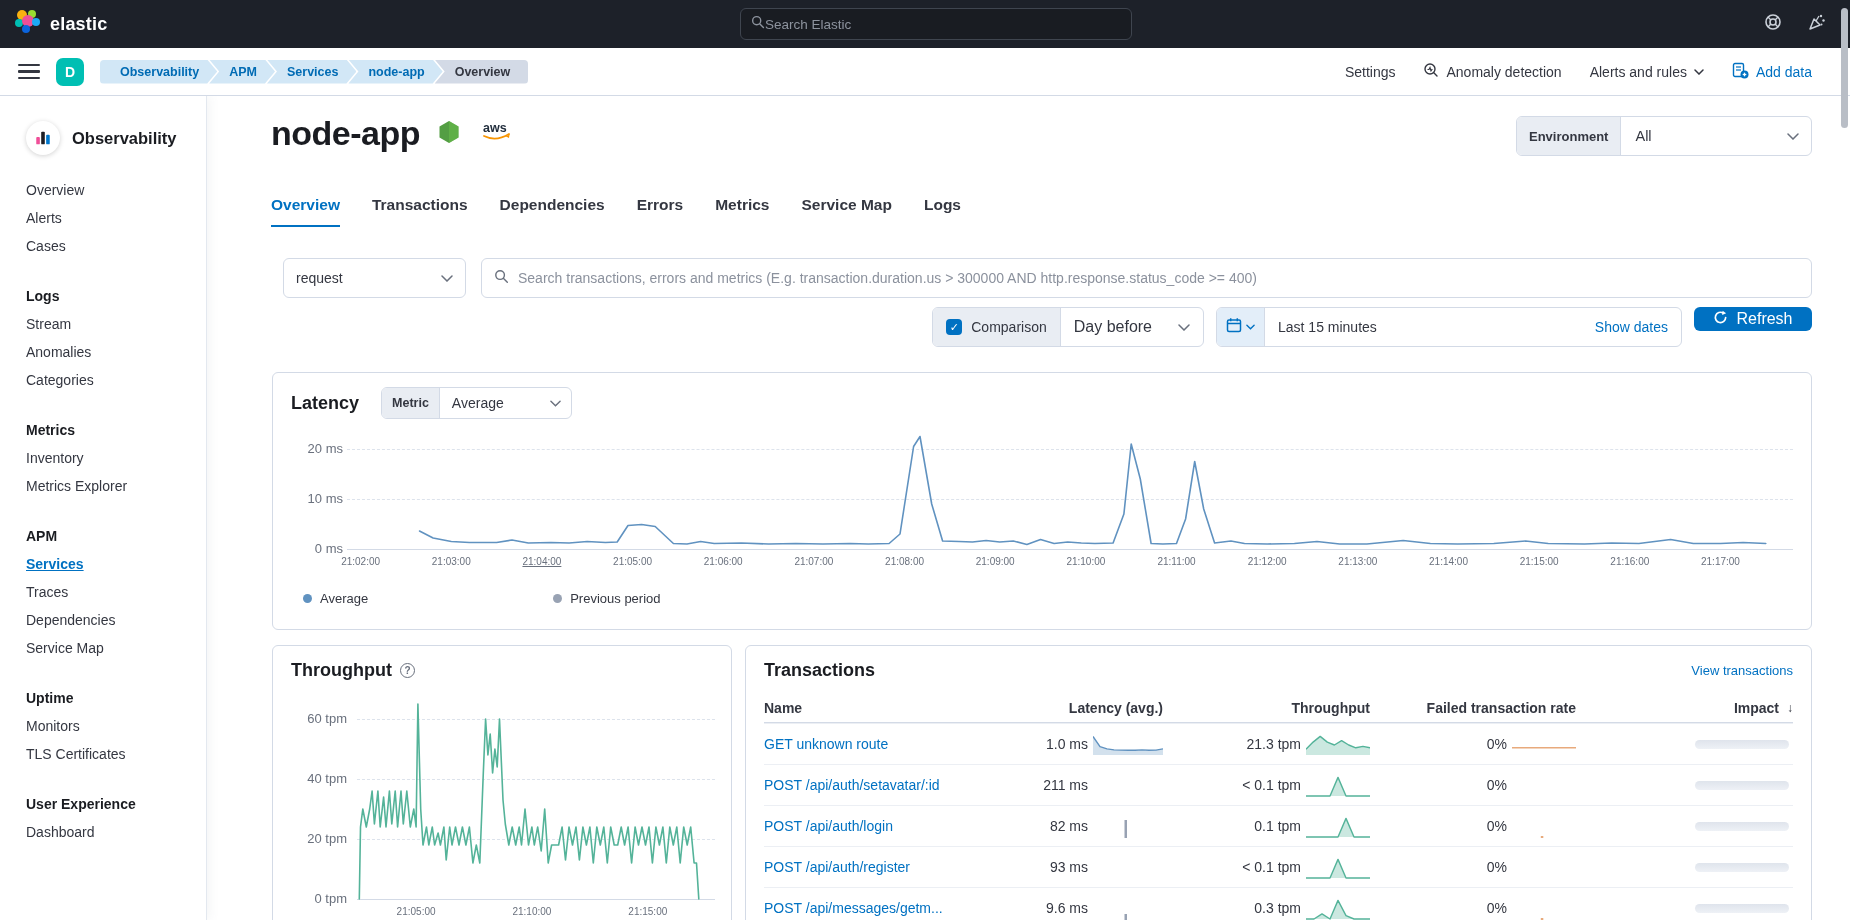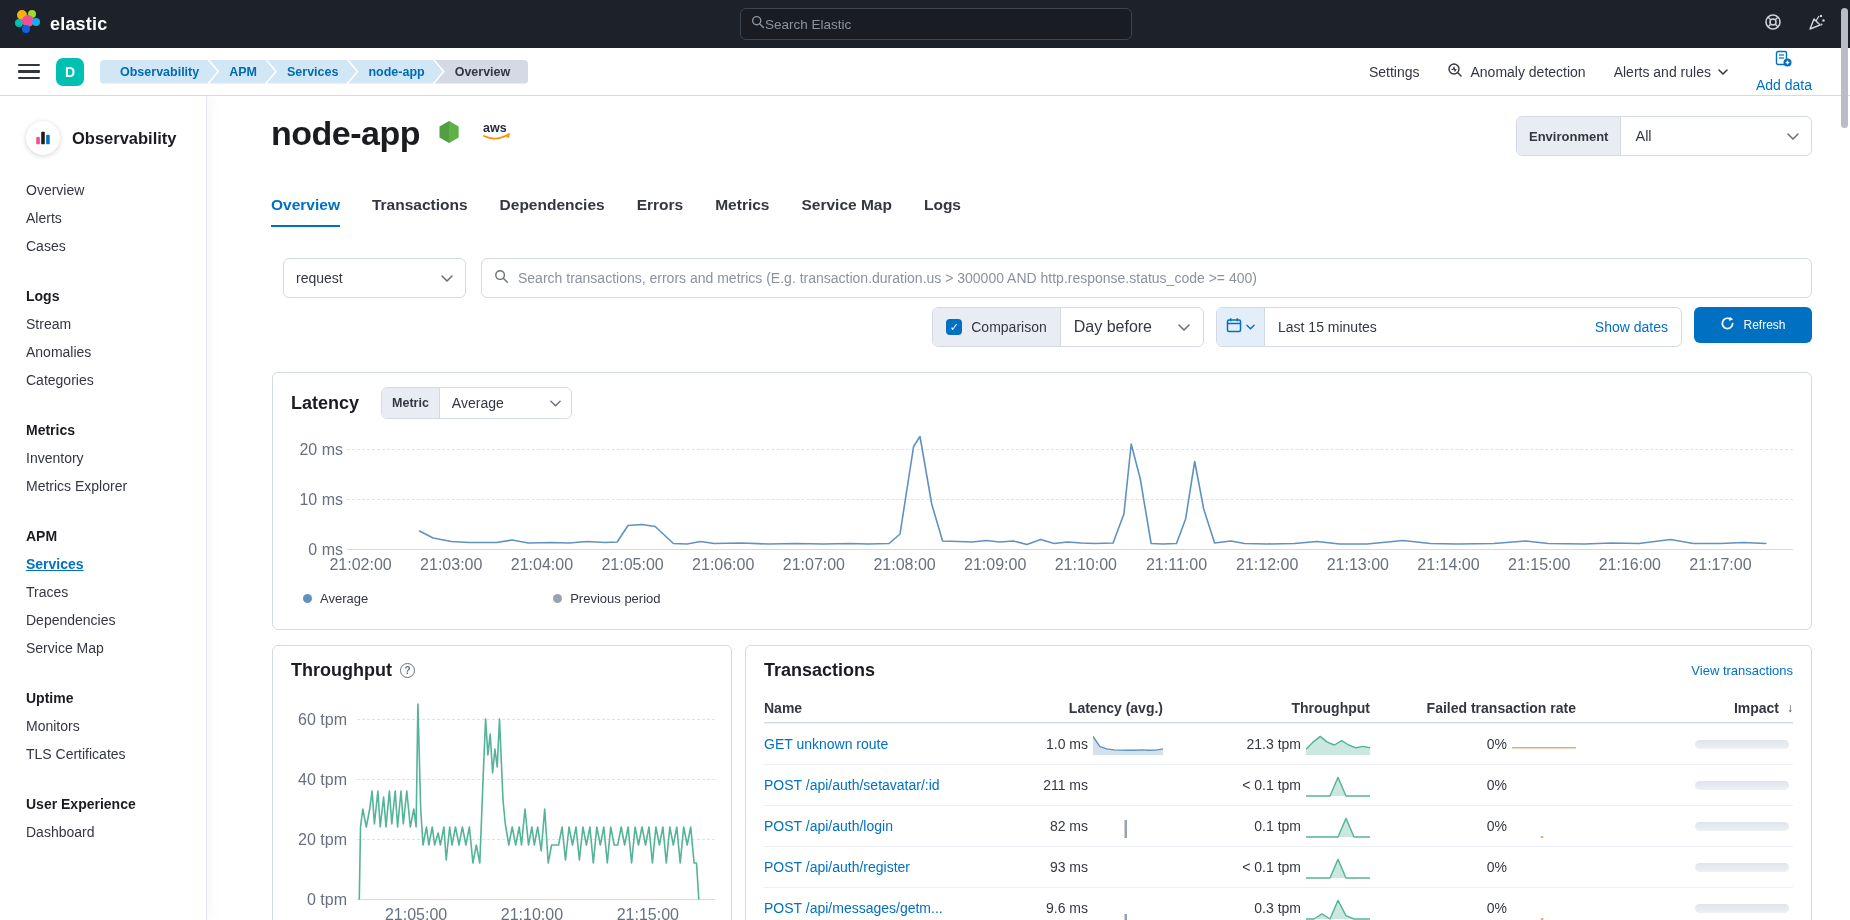--- a/index.html
+++ b/index.html
@@ -21,21 +21,21 @@
   .navbar{position:absolute;left:0;top:48px;width:100%;height:48px;background:#fff;border-bottom:1px solid #d3dae6;display:flex;align-items:center;z-index:25;}
   .hamburger{margin-left:18px;width:22px;display:flex;flex-direction:column;gap:4px;cursor:pointer;}
   .hamburger span{display:block;height:2.5px;background:#343741;border-radius:1px;}
   .space-avatar{width:28px;height:28px;border-radius:7px;background:#00bfb3;color:#fff;font-weight:700;font-size:14px;display:flex;align-items:center;justify-content:center;margin-left:16px;}
   .crumbs{display:flex;align-items:center;margin-left:16px;}
   .crumb{height:24px;display:flex;align-items:center;padding:0 18px 0 20px;font-size:12.5px;font-weight:600;background:#d2e7f6;color:#006bb4;margin-left:-8px;clip-path:polygon(0 0,calc(100% - 10px) 0,100% 50%,calc(100% - 10px) 100%,0 100%,10px 50%);cursor:pointer;}
   .crumb.first{clip-path:polygon(0 0,calc(100% - 10px) 0,100% 50%,calc(100% - 10px) 100%,0 100%);margin-left:0;border-radius:4px 0 0 4px;}
   .crumb.last{background:#d3dae6;color:#343741;clip-path:polygon(10px 50%,0 0,100% 0,100% 100%,0 100%);border-radius:0 4px 4px 0;cursor:default;}
   .nav-actions{position:absolute;right:38px;display:flex;align-items:center;gap:28px;font-size:14px;}
   .nav-action{display:flex;align-items:center;gap:7px;color:#343741;cursor:pointer;}
-  .nav-action.blue{color:#0071c2;font-weight:500;flex-direction:column;}
+  .nav-action.blue{color:#0071c2;font-weight:500;}
 
   
   .sidebar{position:absolute;left:0;top:96px;width:207px;height:824px;background:#fff;border-right:1px solid #e3e8ef;box-shadow:3px 0 10px rgba(100,110,130,.07);padding:22px 12px 0 26px;z-index:10;}
   .side-brand{display:flex;align-items:center;gap:12px;height:40px;}
   .side-brand .logo-circle{width:34px;height:34px;border-radius:50%;background:#fff;box-shadow:0 1px 5px rgba(0,0,0,.18);display:flex;align-items:center;justify-content:center;}
   .side-brand-title{font-size:16.5px;font-weight:700;color:#1a1c21;}
   .side-nav{margin-top:18px;}
   .side-section{margin-top:0;}
   .side-section + .side-section{margin-top:22px;}
   .side-header{font-size:14px;font-weight:700;color:#1a1c21;line-height:28px;}
@@ -65,39 +65,39 @@
   .time-row{position:absolute;right:38px;top:211px;height:40px;display:flex;gap:12px;}
   .cmp-group{height:40px;border:1px solid #d3dae6;border-radius:6px;display:flex;overflow:hidden;background:#fff;}
   .cmp-check{display:flex;align-items:center;gap:9px;background:#e9edf3;padding:0 13px;border-right:1px solid #d3dae6;cursor:pointer;}
   .checkbox{width:16px;height:16px;border-radius:4px;background:#0071c2;color:#fff;font-size:11px;display:flex;align-items:center;justify-content:center;}
   .cmp-check span.lbl{font-size:14px;}
   .cmp-select{display:flex;align-items:center;gap:26px;padding:0 13px;font-size:16px;cursor:pointer;}
   .date-picker{width:466px;height:40px;border:1px solid #d3dae6;border-radius:6px;background:#fff;display:flex;align-items:center;overflow:hidden;}
   .dp-cal{height:100%;background:#e3eef9;display:flex;align-items:center;gap:4px;padding:0 9px;border-right:1px solid #d3dae6;cursor:pointer;}
   .dp-range{flex:1;padding:0 13px;font-size:14px;color:#343741;cursor:pointer;}
   .dp-show{padding:0 13px;font-size:14px;color:#0071c2;cursor:pointer;}
-  .refresh-btn{width:118px;height:36px;border:none;border-radius:6px;background:#0071c2;color:#fff;font-size:12px;font-weight:500;font-family:inherit;display:flex;align-items:center;justify-content:center;gap:8px;cursor:pointer;}
+  .refresh-btn{width:118px;height:24px;border:none;border-radius:6px;background:#0071c2;color:#fff;font-size:16px;font-weight:500;font-family:inherit;display:flex;align-items:center;justify-content:center;gap:8px;cursor:pointer;}
 
   .panel{position:absolute;background:#fff;border:1px solid #d3dae6;border-radius:6px;}
   .panel-title{font-size:18px;font-weight:700;color:#1a1c21;}
 
   
   #latency-panel{left:65px;top:276px;width:1540px;height:258px;}
   .lat-head{position:absolute;left:18px;top:14px;display:flex;align-items:center;gap:22px;}
   .metric-select{height:32px;border:1px solid #d3dae6;border-radius:6px;display:flex;align-items:center;overflow:hidden;cursor:pointer;background:#fff;}
   .metric-label{background:#e9edf3;height:100%;display:flex;align-items:center;padding:0 10px;font-size:12.5px;font-weight:600;border-right:1px solid #d3dae6;}
   .metric-value{padding:0 12px;font-size:14px;width:110px;}
   .metric-select .chev{margin-right:10px;}
 
   .chart{position:absolute;}
   .chart .plot{position:absolute;overflow:visible;}
   .chart .y-gutter{position:absolute;}
-  .chart .y-label{position:absolute;right:0;font-size:16px;color:#69707d;white-space:nowrap;}
+  .chart .y-label{position:absolute;right:0;font-size:13px;color:#69707d;white-space:nowrap;}
   .chart .x-labels{position:absolute;height:16px;}
-  .chart .x-label{position:absolute;transform:translateX(-50%);font-size:16px;color:#69707d;white-space:nowrap;}
+  .chart .x-label{position:absolute;transform:translateX(-50%);font-size:10px;color:#69707d;white-space:nowrap;}
   .gridline{position:absolute;left:0;width:100%;border-top:1px dashed #dde3ec;}
   .gridline.baseline{border-top:1px solid #d3dae6;}
 
   #latency-chart{left:0;top:0;width:100%;height:100%;}
   #latency-chart .y-gutter{left:8px;top:63px;width:62px;height:113px;}
   #latency-chart .plot{left:74px;top:63px;width:1446px;height:113px;}
   #latency-chart .x-labels{left:74px;top:183px;width:1446px;}
   .legend{position:absolute;left:30px;top:218px;display:flex;align-items:center;}
   .legend-item{display:flex;align-items:center;gap:8px;font-size:13px;color:#343741;cursor:pointer;}
   .legend-item + .legend-item{margin-left:185px;}
@@ -410,21 +410,21 @@
             <div class="gridline baseline" style="top: 113px;"></div>
             <div class="gridline" style="top: 63px;"></div>
             <div class="gridline" style="top: 13px;"></div>
             <svg width="1446" height="113" style="position: absolute; left: 0px; top: 0px; overflow: visible;">
               <path d="M72.5 95.0 L86.1 102.0 L104.3 105.5 L122.4 106.5 L149.6 106.5 L165.0 104.0 L181.3 107.0 L204.0 106.5 L222.1 107.0 L240.2 105.5 L258.4 106.5 L270.2 106.0 L281.0 89.5 L294.6 88.5 L308.2 90.5 L326.4 107.5 L340.0 108.0 L353.6 105.5 L367.2 107.5 L394.4 107.0 L421.6 108.0 L448.8 107.5 L476.0 108.0 L503.2 107.5 L521.3 108.0 L542.1 107.5 L553.0 98.0 L566.6 10.5 L573.0 0.5 L584.7 68.0 L595.6 105.0 L611.9 105.5 L625.5 106.0 L639.1 104.5 L652.7 106.0 L666.3 105.0 L679.9 108.5 L693.5 103.5 L707.1 107.5 L720.7 106.0 L734.3 107.0 L747.9 107.5 L766.1 107.0 L776.9 78.0 L784.2 8.0 L793.3 43.0 L804.1 107.5 L815.9 108.0 L829.5 107.5 L838.6 83.0 L847.7 25.5 L856.7 73.0 L867.6 107.0 L883.9 105.0 L897.5 107.5 L920.2 108.0 L947.4 107.5 L970.0 105.5 L992.7 108.0 L1019.9 108.0 L1056.2 104.5 L1083.4 107.5 L1110.6 108.0 L1146.8 107.5 L1178.6 105.0 L1201.2 107.5 L1237.5 108.0 L1264.7 107.0 L1291.9 107.5 L1323.6 103.5 L1346.3 107.5 L1373.5 107.5 L1396.1 106.5 L1418.8 107.5" fill="none" stroke="#6092c0" stroke-width="1.6" stroke-linejoin="round" stroke-linecap="round"></path>
             </svg>
           </div>
         <div class="x-labels">
             <span class="x-label" style="left: 0.940439%;">21:02:00</span>
             <span class="x-label" style="left: 7.21003%;">21:03:00</span>
-            <span class="x-label" style="left: 13.4796%;">21:04:00</span>
+            <span class="x-label" style="left: 13.4796%; text-decoration: underline;">21:04:00</span>
             <span class="x-label" style="left: 19.7492%;">21:05:00</span>
             <span class="x-label" style="left: 26.0188%;">21:06:00</span>
             <span class="x-label" style="left: 32.2884%;">21:07:00</span>
             <span class="x-label" style="left: 38.558%;">21:08:00</span>
             <span class="x-label" style="left: 44.8276%;">21:09:00</span>
             <span class="x-label" style="left: 51.0972%;">21:10:00</span>
             <span class="x-label" style="left: 57.3668%;">21:11:00</span>
             <span class="x-label" style="left: 63.6364%;">21:12:00</span>
             <span class="x-label" style="left: 69.906%;">21:13:00</span>
             <span class="x-label" style="left: 76.1755%;">21:14:00</span>

